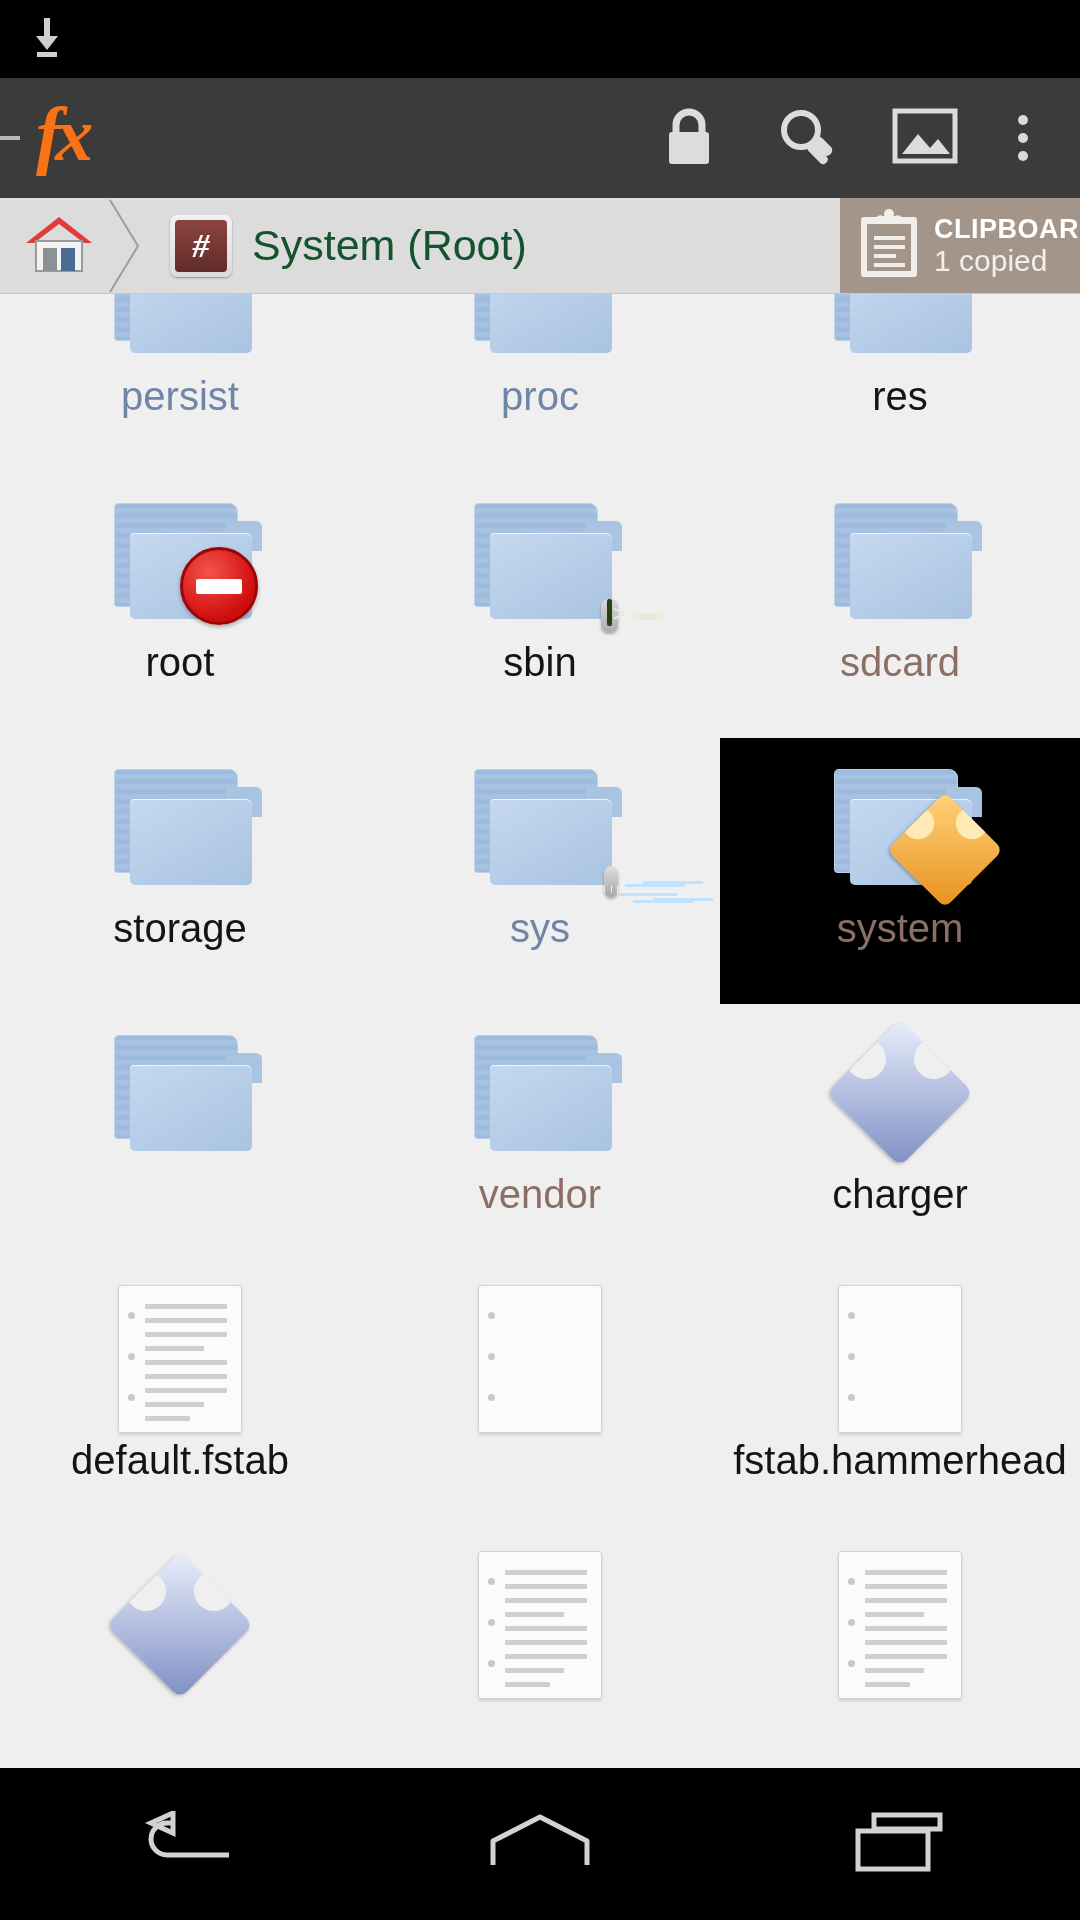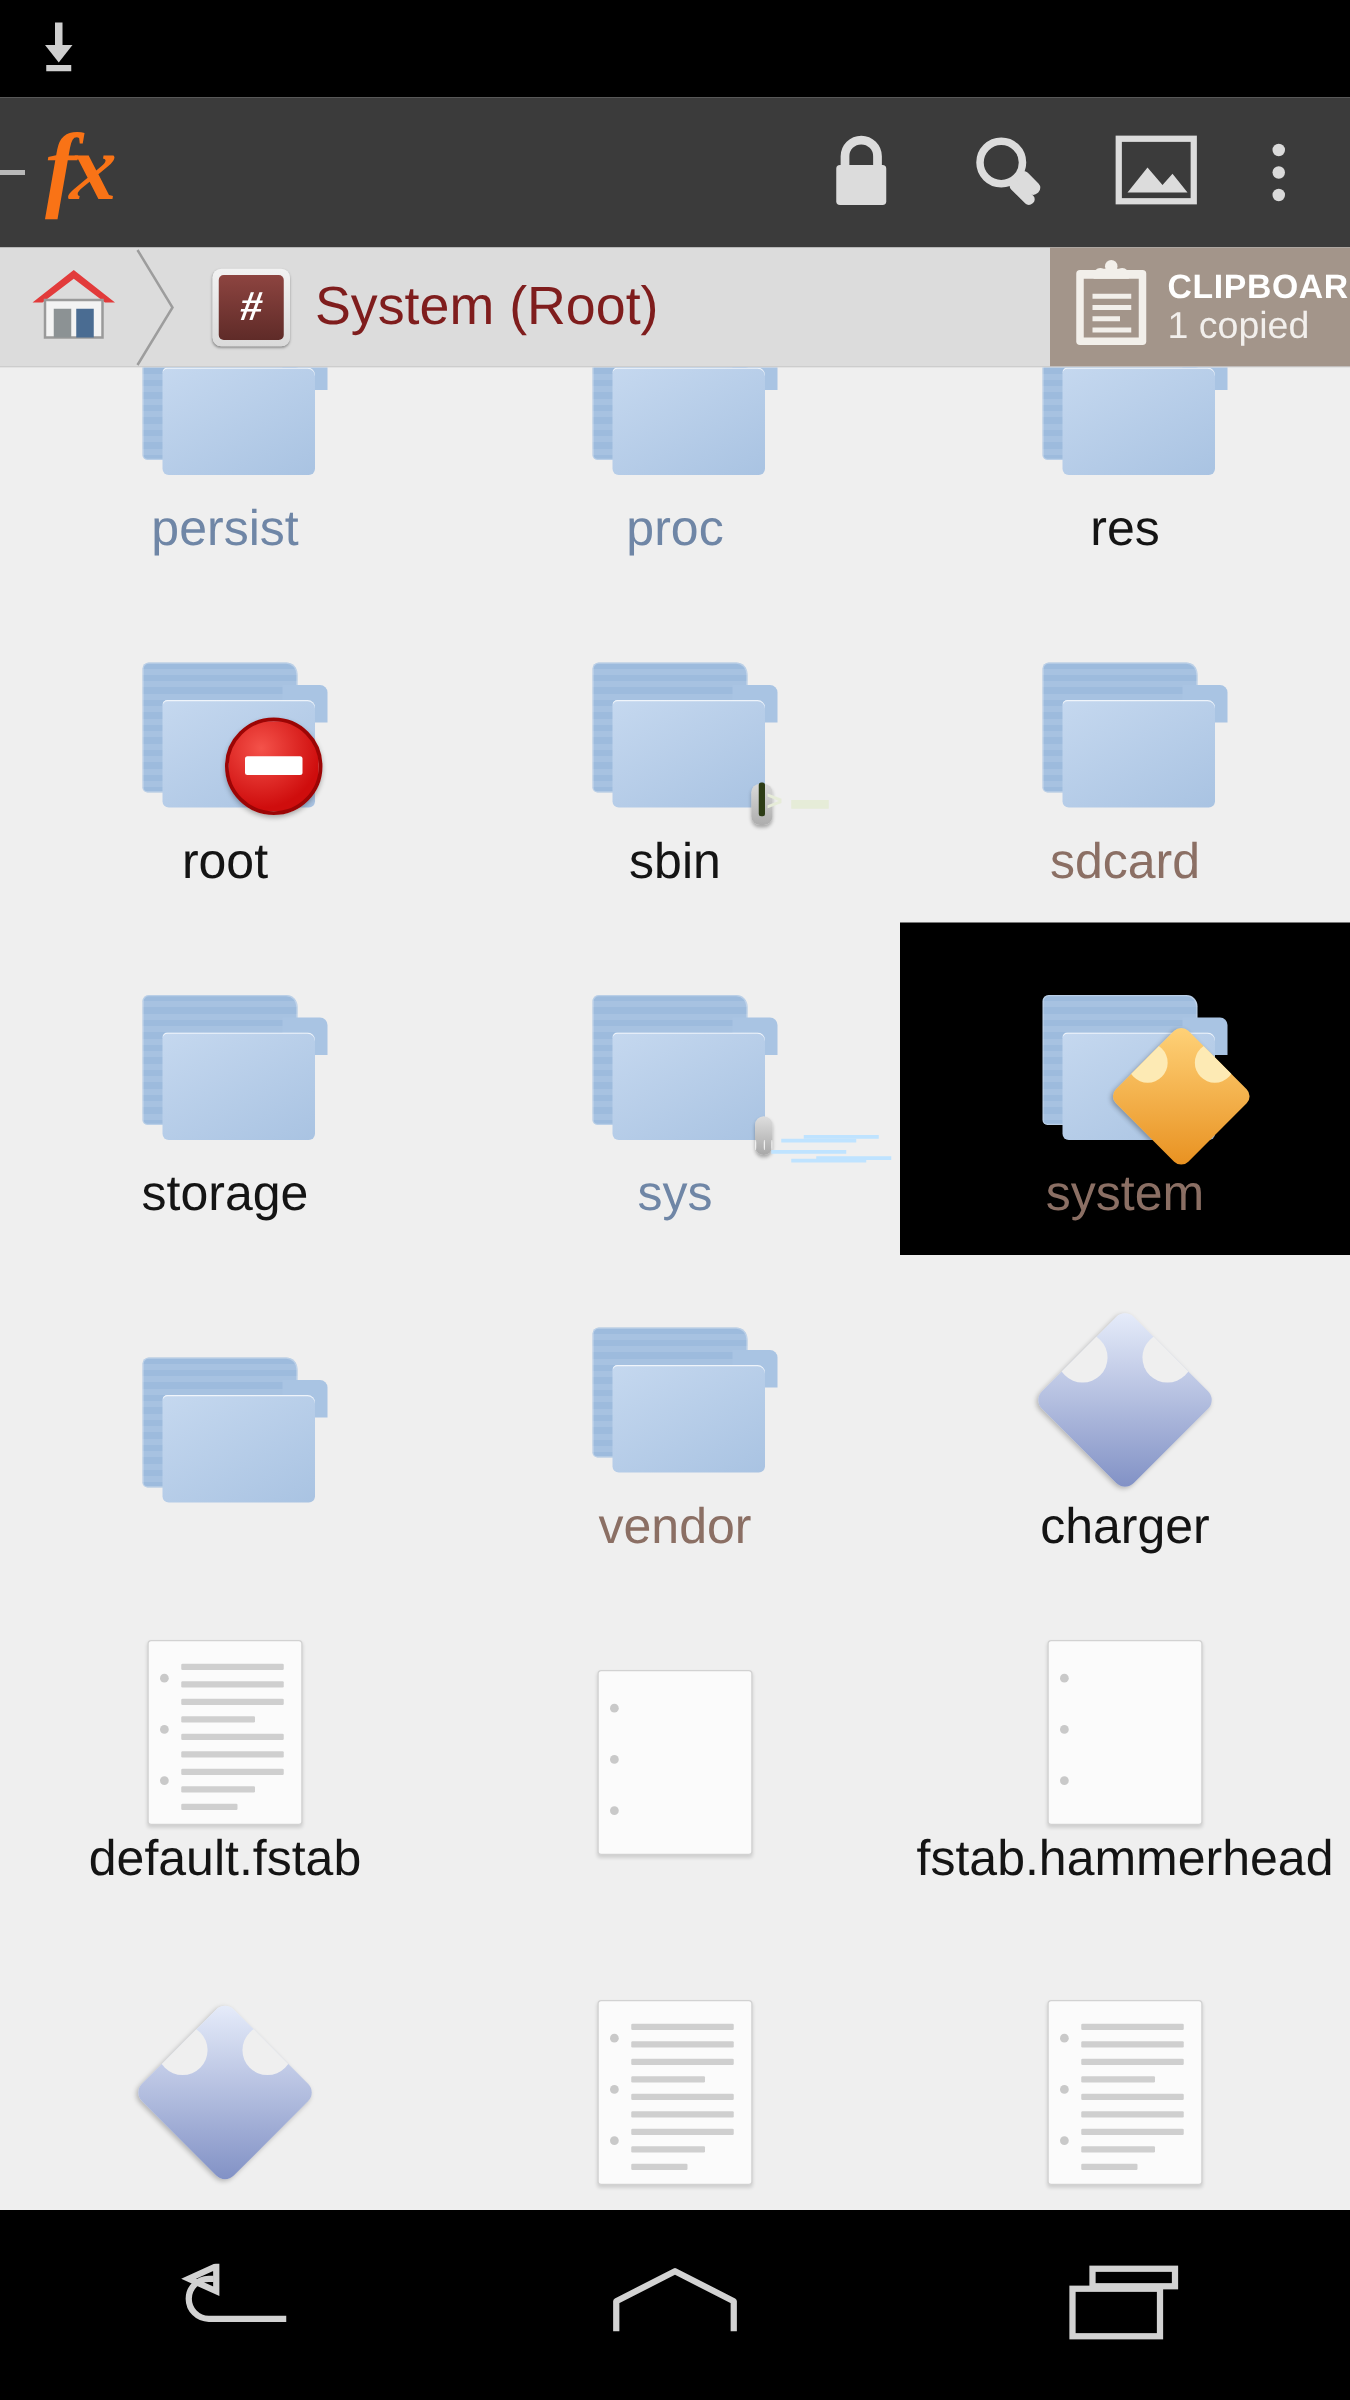--- a/index.html
+++ b/index.html
@@ -46,21 +46,21 @@
 
   
   .crumbbar{
     height:96px; background:#dcdcdc; display:flex; align-items:stretch;
     position:relative; border-bottom:1px solid #c8c8c8;
   }
   .crumb-scroll{display:flex;align-items:center;flex:1;min-width:0;overflow:hidden;}
   .crumb{display:flex;align-items:center;padding:0 6px 0 22px;}
   .crumb-sep{width:46px;height:96px;flex:0 0 auto;}
   .crumb-label{
-    font-size:43px; color:#7f1d1d; white-space:nowrap; padding-left:20px;
+    font-size:43px; color:#14532d; white-space:nowrap; padding-left:20px;
     font-weight:400;
   }
   .hash-badge{
     width:62px;height:62px;border-radius:7px;
     background:linear-gradient(#f2f2f2,#dadada);
     padding:5px; box-shadow:0 1px 2px rgba(0,0,0,.35);
     flex:0 0 auto;
   }
   .hash-inner{
     width:100%;height:100%;border-radius:4px;
@@ -81,21 +81,21 @@
   .grid-wrap{
     position:absolute; left:0; right:0; top:294px; bottom:152px;
     background:#efefef; overflow:hidden;
   }
   .grid{
     display:grid; grid-template-columns:repeat(3,1fr);
     position:relative; top:-88px;
   }
   .cell{
     height:266px; display:flex; flex-direction:column; align-items:center;
-    justify-content:center; padding-top:14px; position:relative;
+    justify-content:flex-start; padding-top:14px; position:relative;
   }
   .cell.sel{background:#000000;text-decoration:underline;}
   .icon-box{
     width:160px;height:150px;position:relative;
     display:flex;align-items:center;justify-content:center;
   }
   .label{
     font-size:40px; color:#141414; text-align:center; line-height:1.12;
     padding:0 8px; max-width:100%; word-break:break-word; margin-top:4px;
   }

